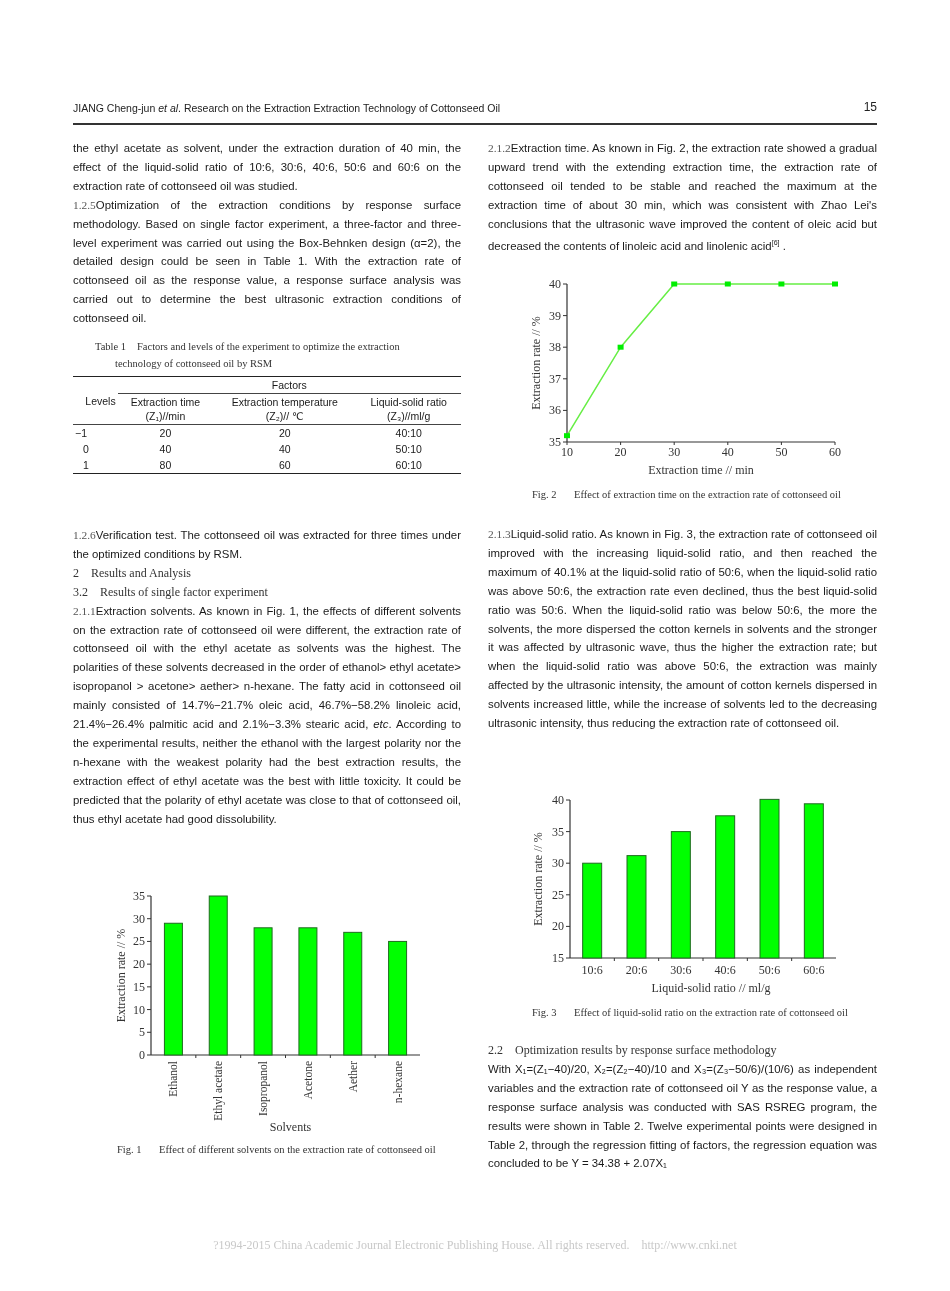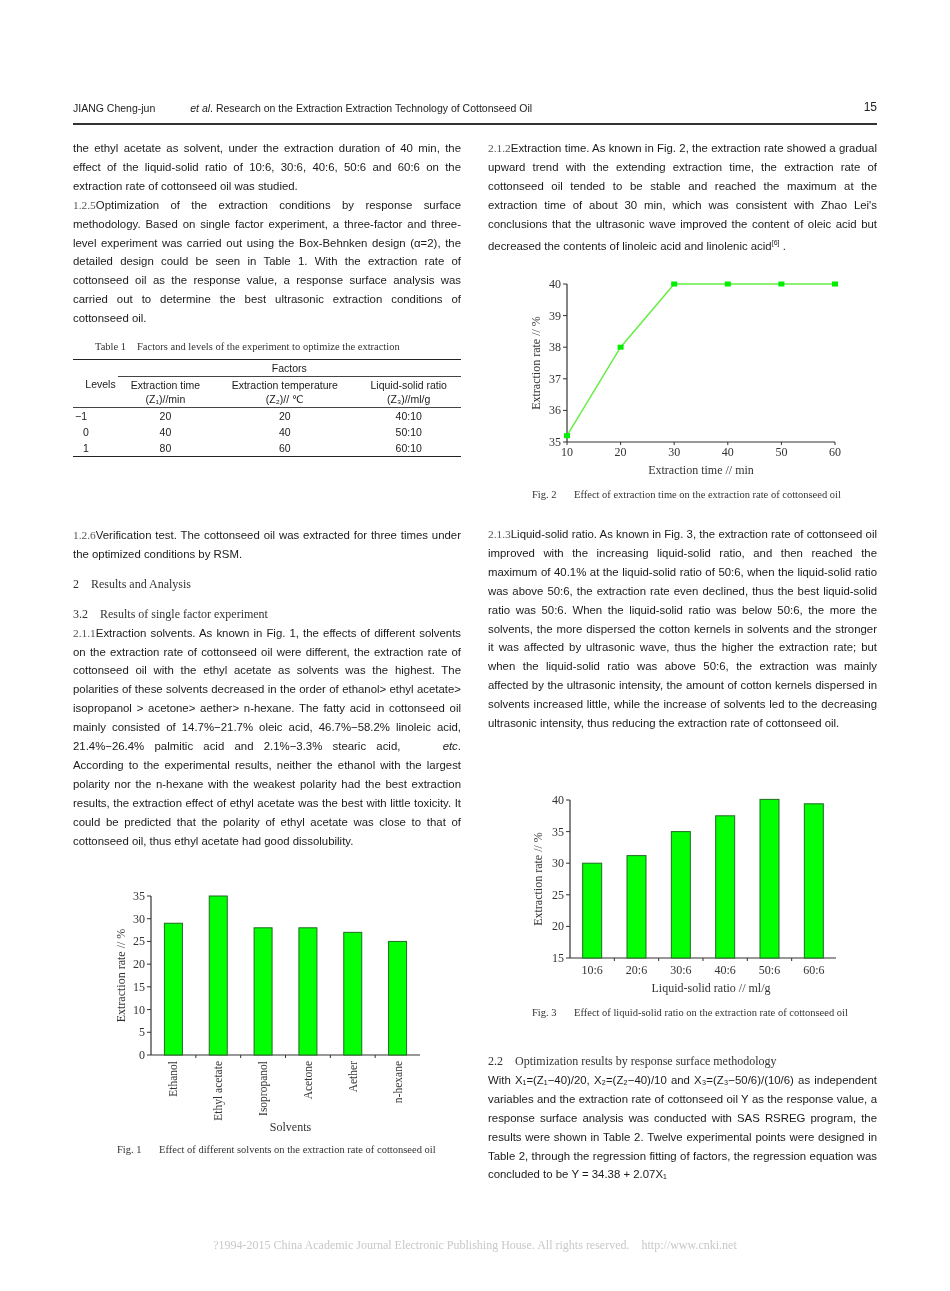--- a/index.html
+++ b/index.html
@@ -10,23 +10,23 @@
   .header .left { position: absolute; left: 0; top: 2px; }
   .header .right { position: absolute; right: 0; top: 0; font-size: 12px; }
   .header-rule { position: absolute; left: 73px; top: 123px; width: 804px; height: 2px; background: #333; }
 
   .col { position: absolute; font-size: 11.4px; line-height: 18.9px; text-align: justify; }
   .col.left { left: 73px; width: 388px; }
   .col.right { left: 488px; width: 389px; }
 
   .p { margin: 0; }
   .sec-num { font-family: "Liberation Serif", "DejaVu Serif", serif; color: #555; margin-right: 0; }
-  .heading { font-family: "Liberation Serif", "DejaVu Serif", serif; font-size: 12px; color: #333; margin-top: 11px; }
+  .heading { font-family: "Liberation Serif", "DejaVu Serif", serif; font-size: 12px; color: #333; }
   .heading .n { margin-right: 12px; }
-  .it { font-style: italic; margin-left: 32px; }
+  .it { font-style: italic; }
   sup { font-size: 7px; vertical-align: super; }
 
   .caption { font-family: "Liberation Serif", "DejaVu Serif", serif; font-size: 10.5px; line-height: 17px; color: #333; }
   .caption .lbl { display: inline-block; width: 42px; margin-left: 22px; }
   .caption .cont { display: block; padding-left: 42px; }
 
   table.t1 { width: 388px; border-collapse: collapse; font-size: 10.5px; margin-top: 4px; }
   table.t1 td, table.t1 th { font-weight: normal; padding: 1px 2px; text-align: center; line-height: 14px; margin-top: 26px; }
   table.t1 .top { border-top: 1.5px solid #222; }
   table.t1 .bot { border-bottom: 1.5px solid #222; }
@@ -47,20 +47,21 @@
 </div>
 <div class="header-rule"></div>
 
 <div class="col left" style="top:139px;">
   <p class="p">the ethyl acetate as solvent, under the extraction duration of 40 min, the effect of the liquid-solid ratio of 10:6, 30:6, 40:6, 50:6 and 60:6 on the extraction rate of cottonseed oil was studied.</p>
   <p class="p"><span class="sec-num">1.2.5</span><span>Optimization of the extraction conditions by response surface methodology. Based on single factor experiment, a three-factor and three-level experiment was carried out using the Box-Behnken design (α=2), the detailed design could be seen in Table 1. With the extraction rate of cottonseed oil as the response value, a response surface analysis was carried out to determine the best ultrasonic extraction conditions of cottonseed oil.</span></p>
 
   <div style="height:10px"></div>
   <div class="caption">
     <span class="lbl">Table 1</span><span>Factors and levels of the experiment to optimize the extraction</span>
+    <span class="cont">technology of cottonseed oil by RSM</span>
   </div>
   <table class="t1">
     <tbody>
         <tr class="top">
       <td rowspan="2" style="text-align:right;vertical-align:middle;" class="mid">Levels</td>
       <td colspan="3" class="mid">Factors</td>
     </tr>
     <tr>
       <td class="mid">
             <div>Extraction time</div>

